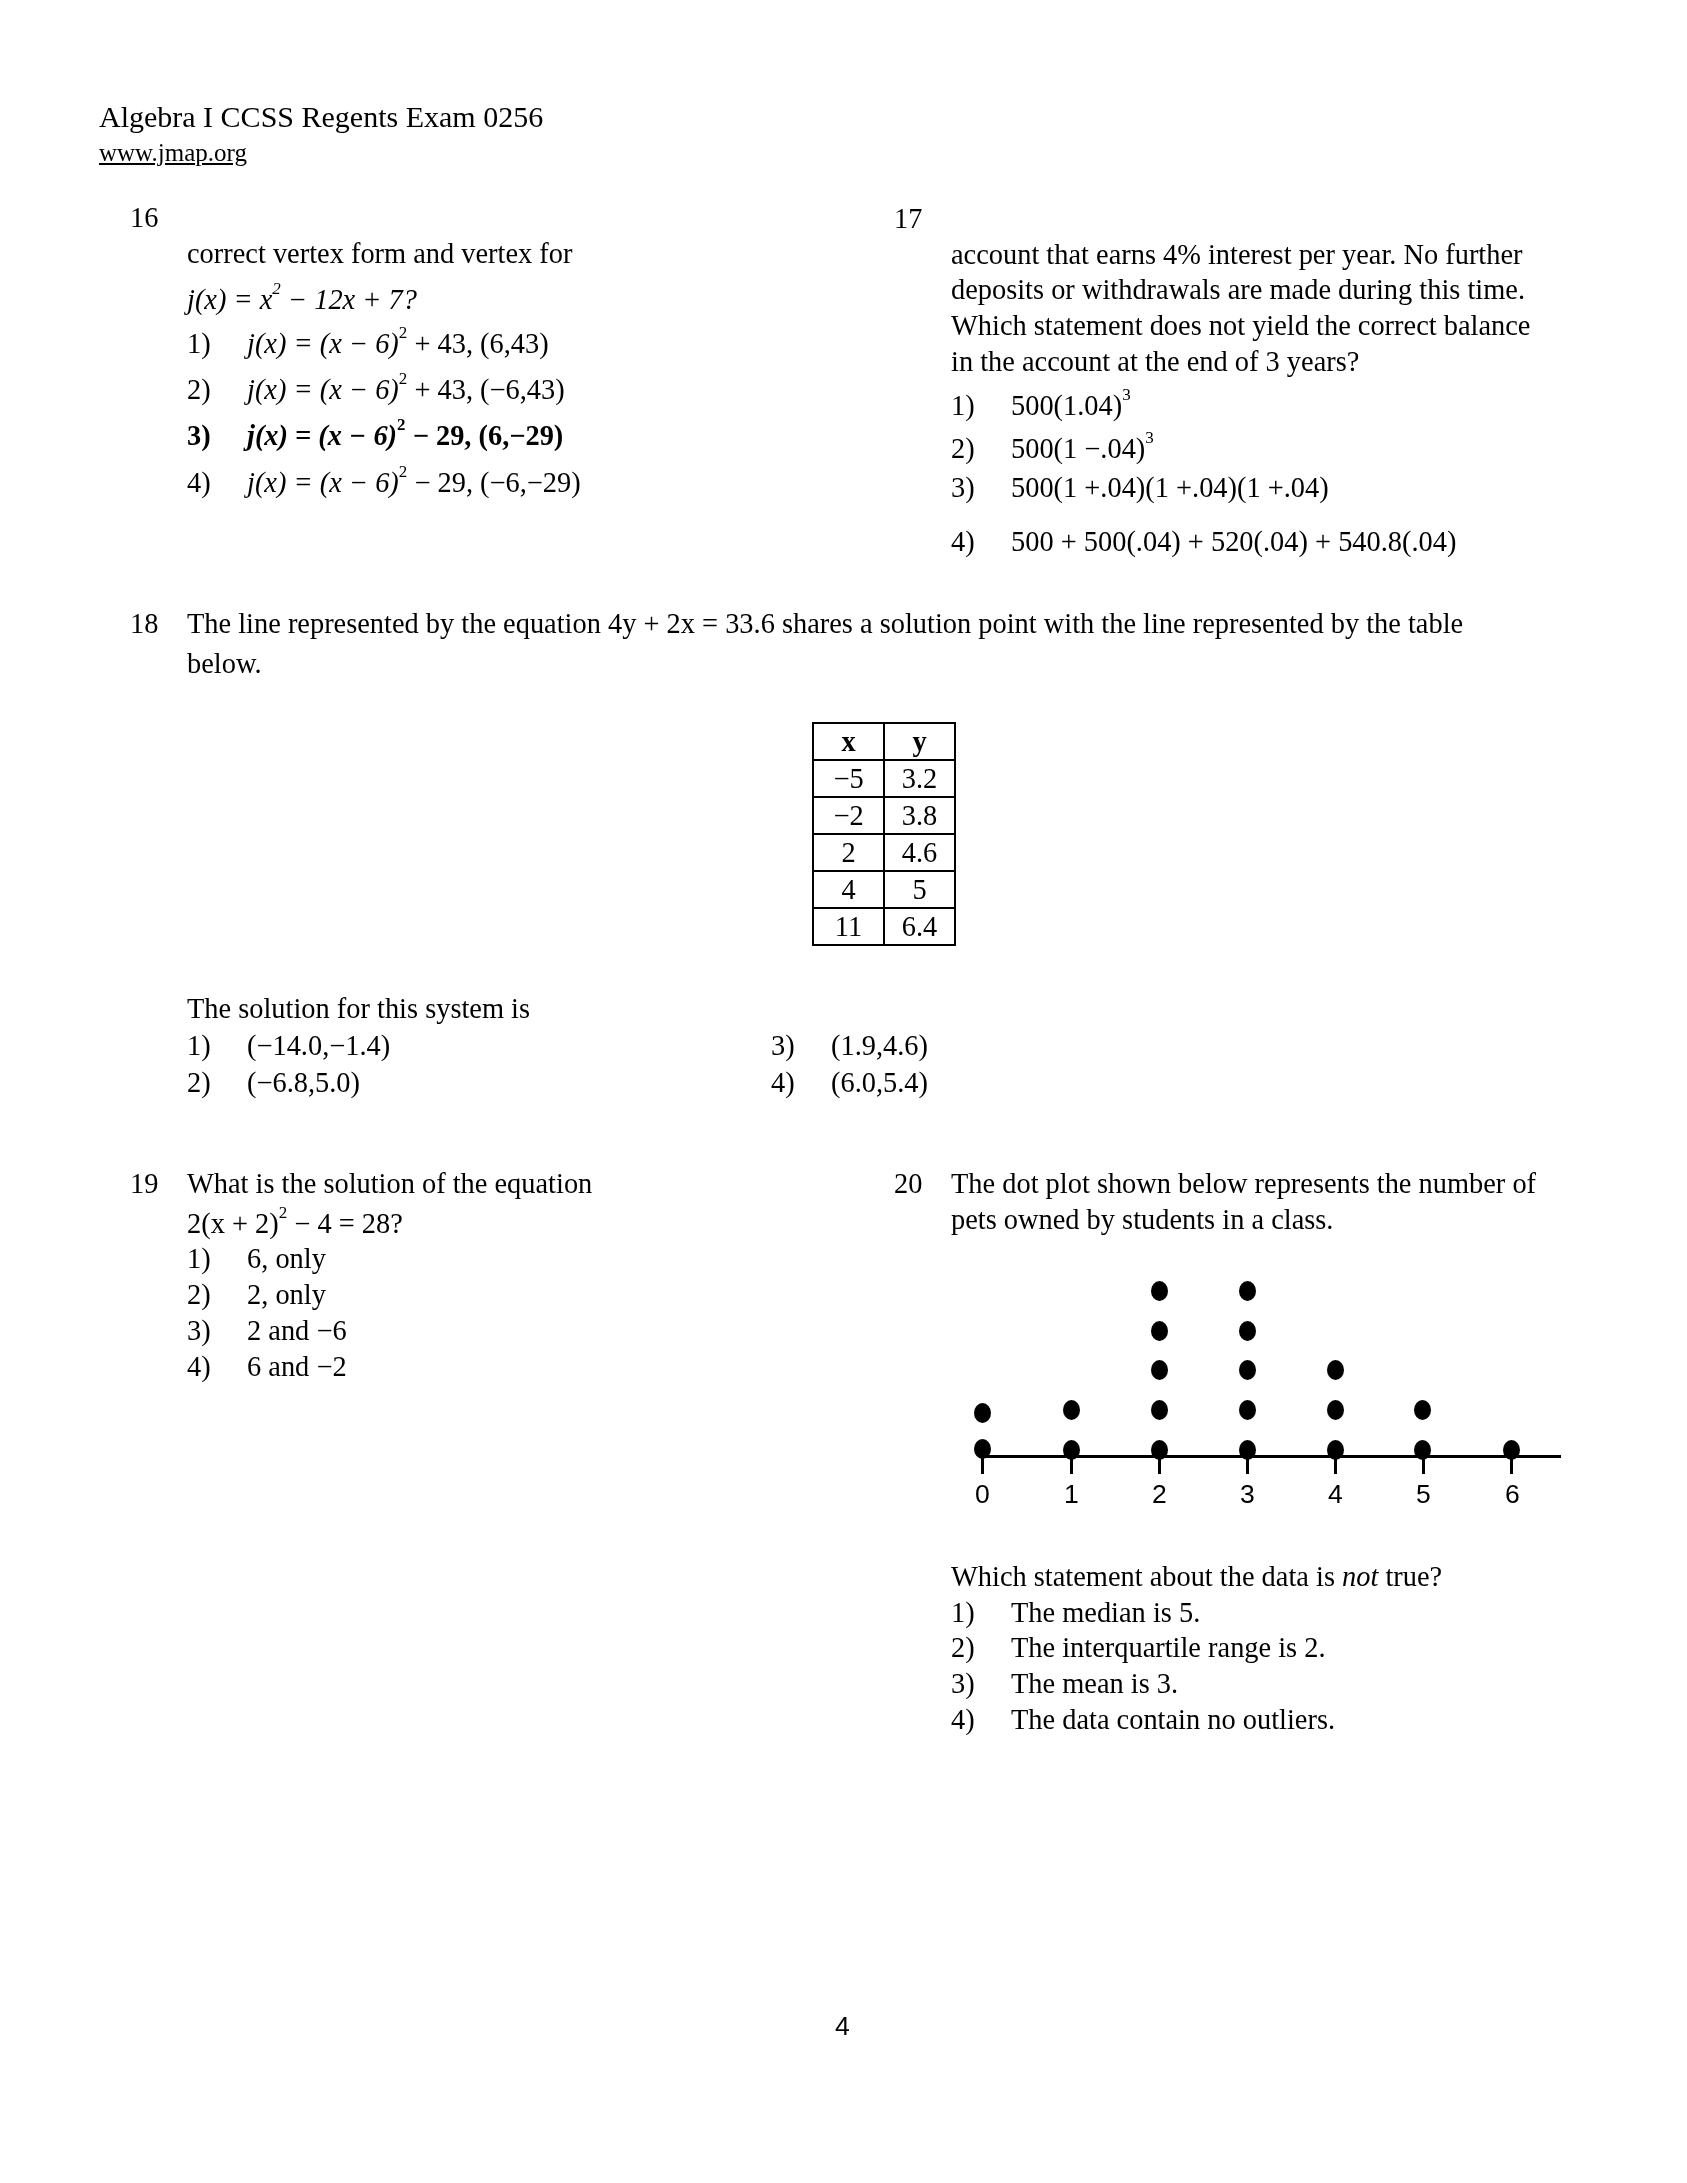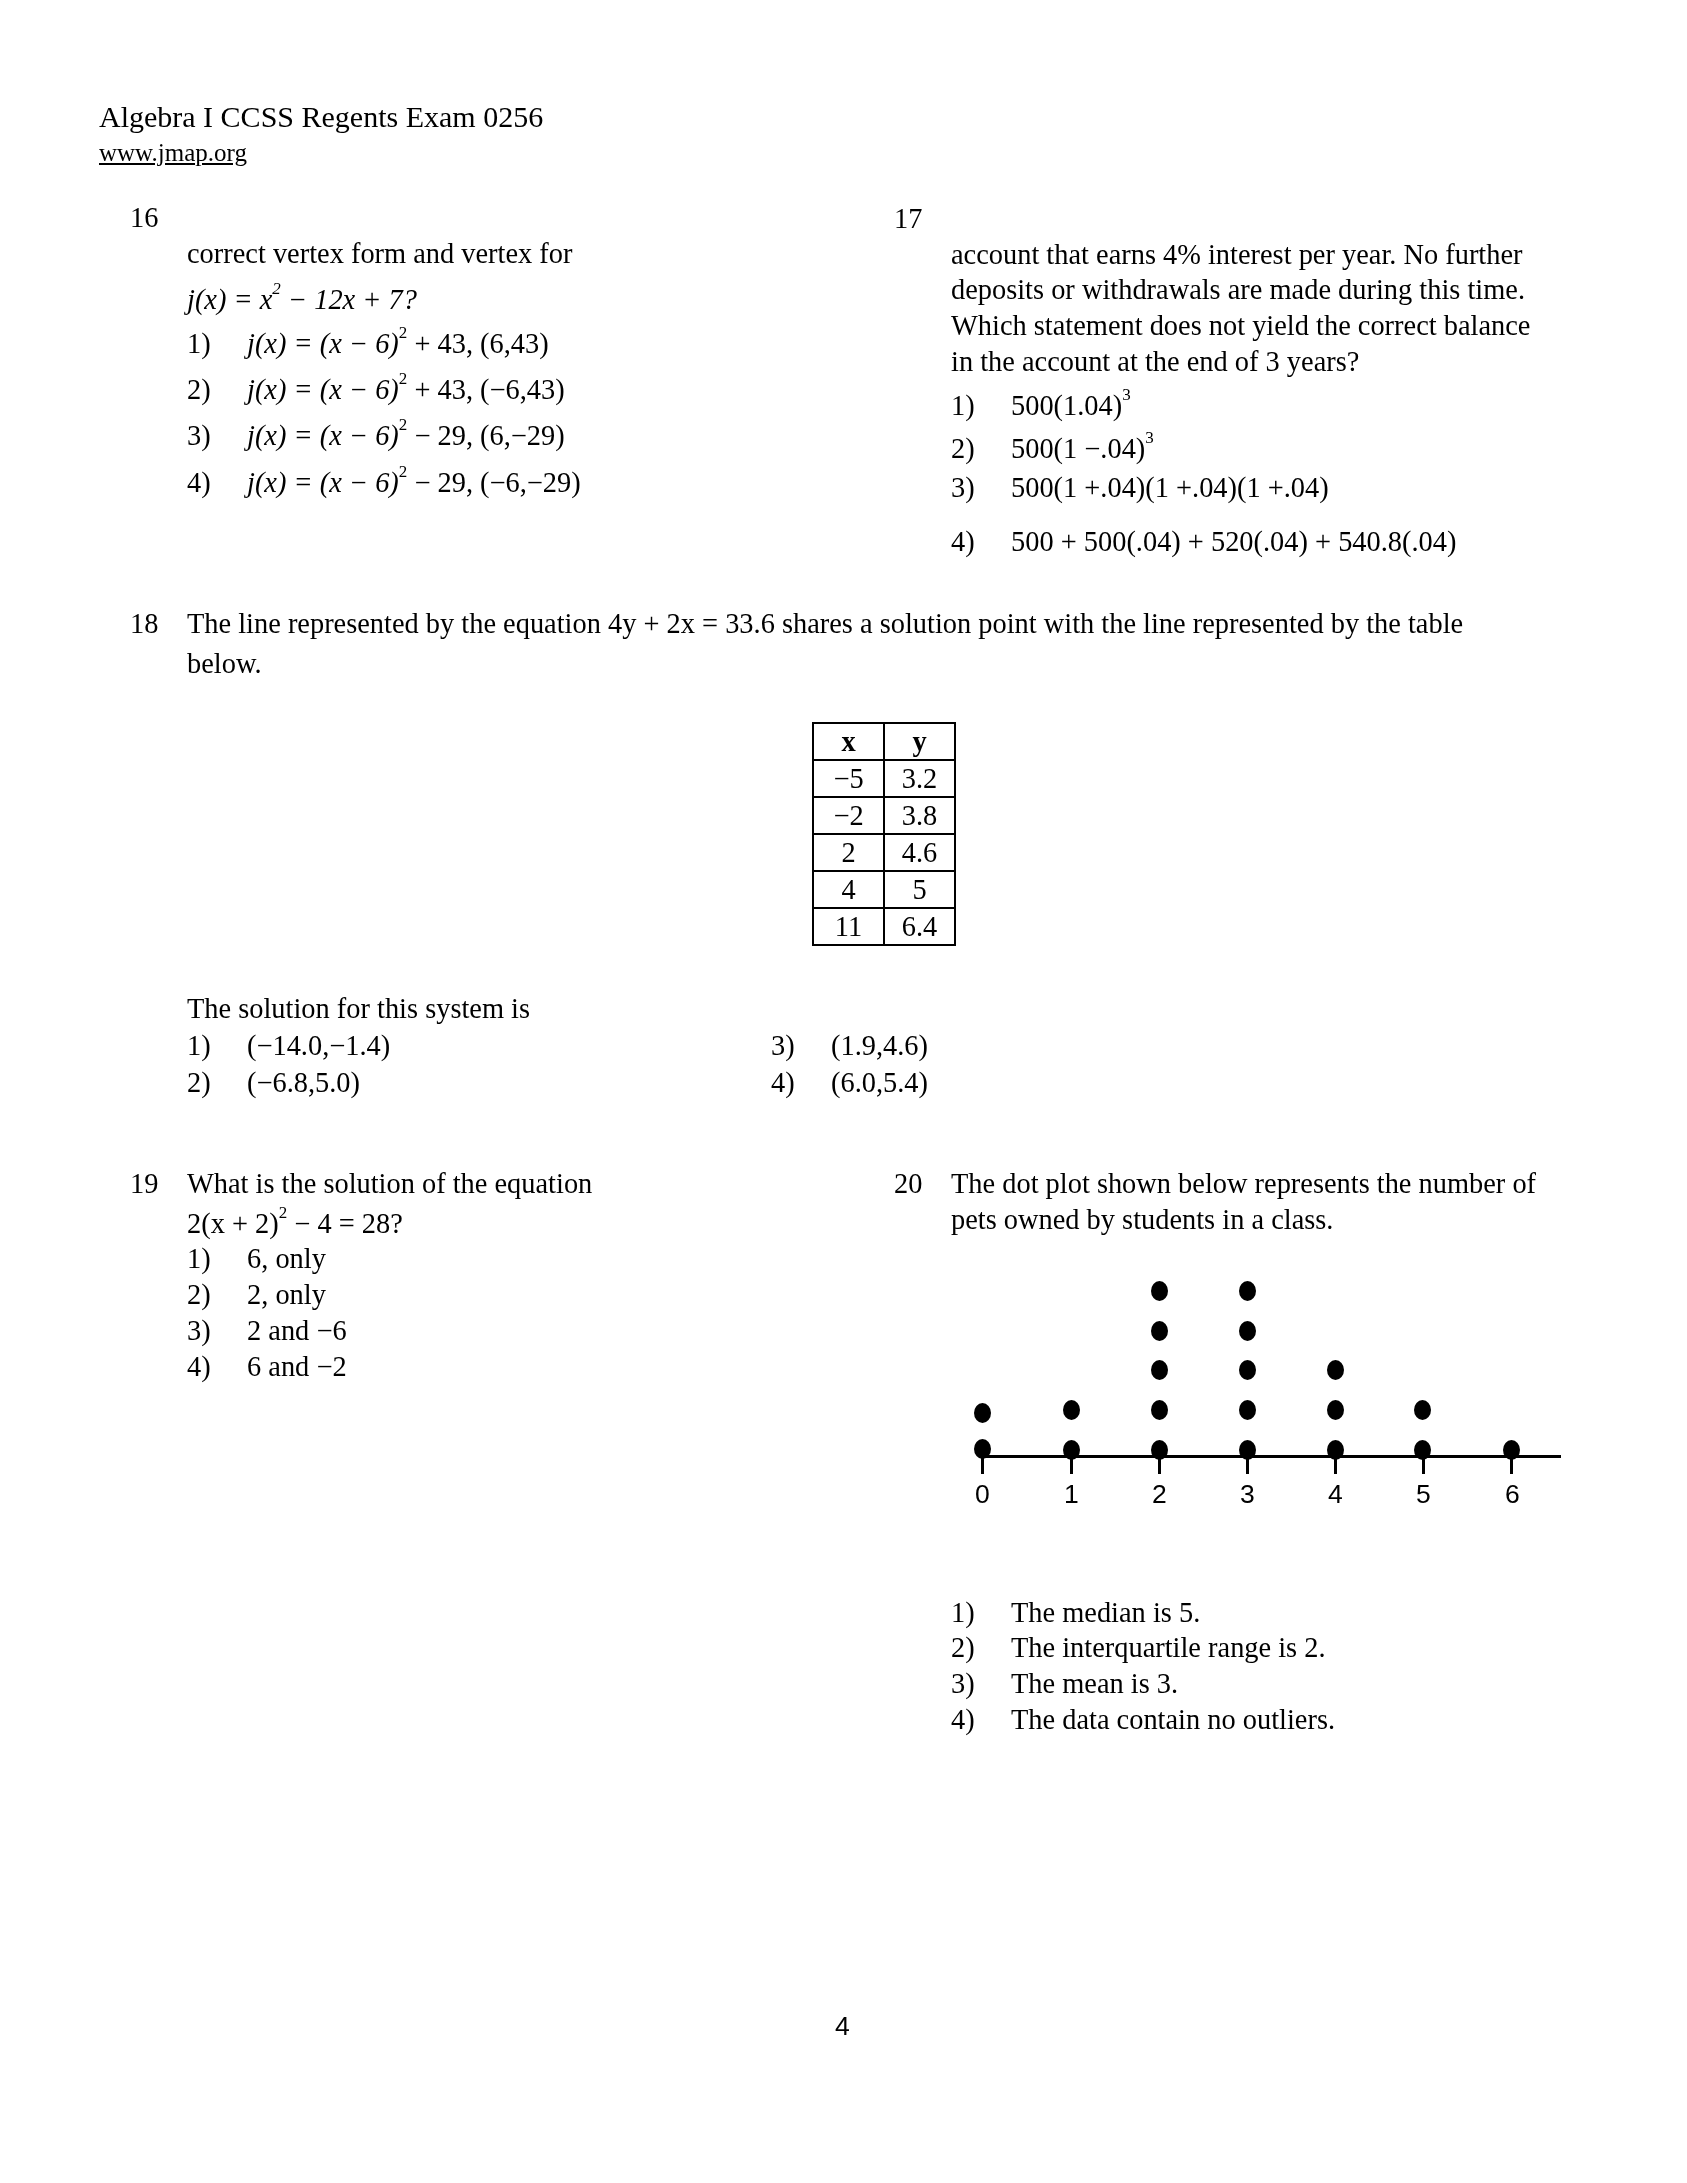--- a/index.html
+++ b/index.html
@@ -34,21 +34,21 @@
   <div class="row" style="left:57px;top:36px;">correct vertex form and vertex for</div>
   <div class="row it" style="left:57px;top:82px;">
     <span>j(x) = x</span><sup>2</sup><span> − 12x + 7?</span>
   </div>
   <div class="row" style="left:57px;top:126px;">
     <span class="opt-n">1)</span><span class="it">j(x) = (x − 6)</span><sup>2</sup><span> + 43, (6,43)</span>
   </div>
   <div class="row" style="left:57px;top:172px;">
     <span class="opt-n">2)</span><span class="it">j(x) = (x − 6)</span><sup>2</sup><span> + 43, (−6,43)</span>
   </div>
-  <div class="row" style="left:57px;top:218px;">
+  <div class="row" style="left:57px;top:218px;font-weight:bold;">
     <span class="opt-n">3)</span><span class="it">j(x) = (x − 6)</span><sup>2</sup><span> − 29, (6,−29)</span>
   </div>
   <div class="row" style="left:57px;top:265px;">
     <span class="opt-n">4)</span><span class="it">j(x) = (x − 6)</span><sup>2</sup><span> − 29, (−6,−29)</span>
   </div>
 </div>
 
 <div class="abs q" style="left:894px;top:201px;width:728px;height:357px;">
   <span class="qnum">17</span>
   <div class="row" style="left:57px;top:36px;">account that earns 4% interest per year.  No further</div>
@@ -187,20 +187,23 @@
   <div class="ticklbl" style="left:969px;">0</div>
   <div class="ticklbl" style="left:1058px;">1</div>
   <div class="ticklbl" style="left:1146px;">2</div>
   <div class="ticklbl" style="left:1234px;">3</div>
   <div class="ticklbl" style="left:1322px;">4</div>
   <div class="ticklbl" style="left:1410px;">5</div>
   <div class="ticklbl" style="left:1499px;">6</div>
 </div>
 
 <div class="abs q" style="left:951px;top:1559px;width:662px;height:185px;">
+  <div class="row" style="left:0;top:0;">
+    <span>Which statement about the data is </span><span class="it">not</span><span> true?</span>
+  </div>
   <div class="row" style="left:0;top:36px;">
     <span class="opt-n">1)</span><span>The median is 5.</span>
   </div>
   <div class="row" style="left:0;top:71px;">
     <span class="opt-n">2)</span><span>The interquartile range is 2.</span>
   </div>
   <div class="row" style="left:0;top:107px;">
     <span class="opt-n">3)</span><span>The mean is 3.</span>
   </div>
   <div class="row" style="left:0;top:143px;">

